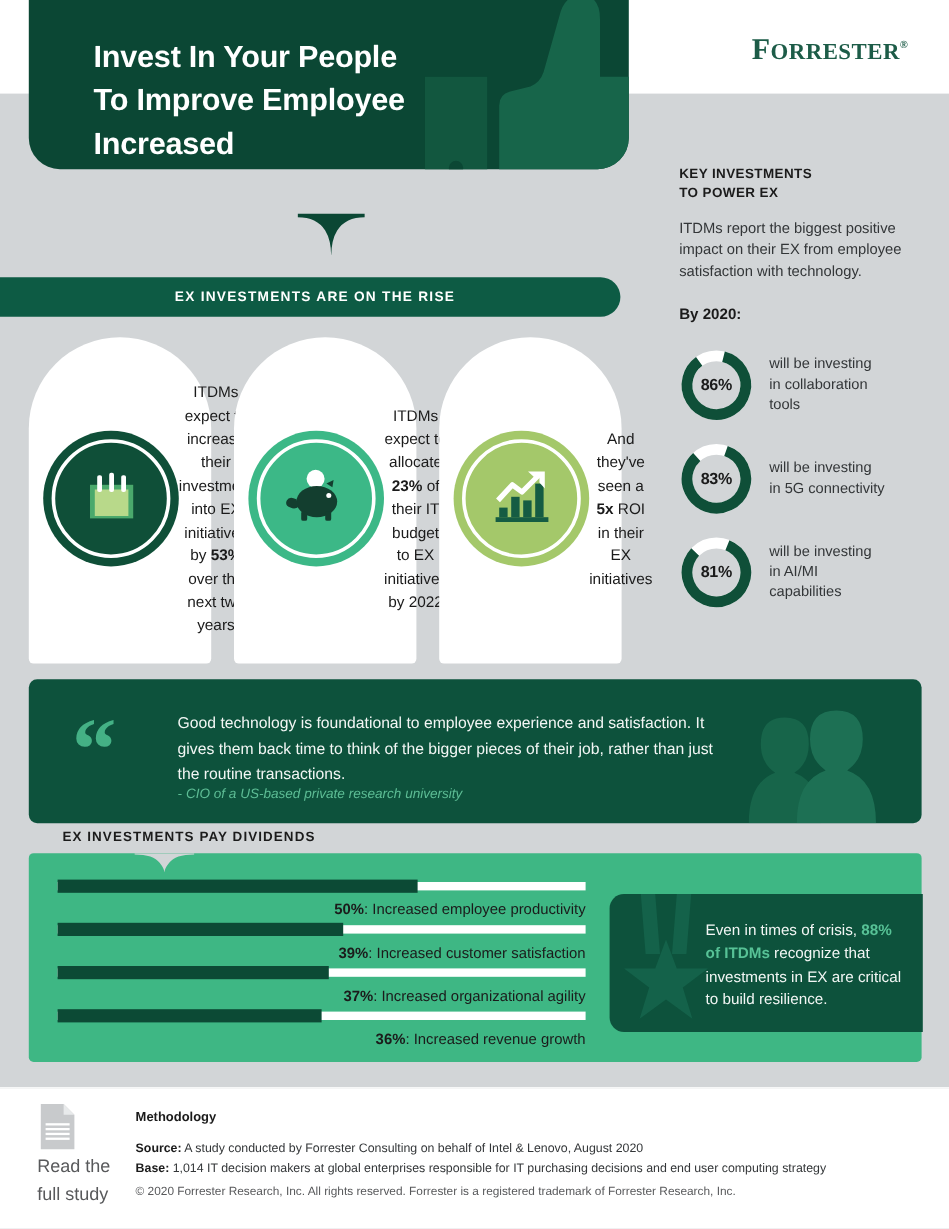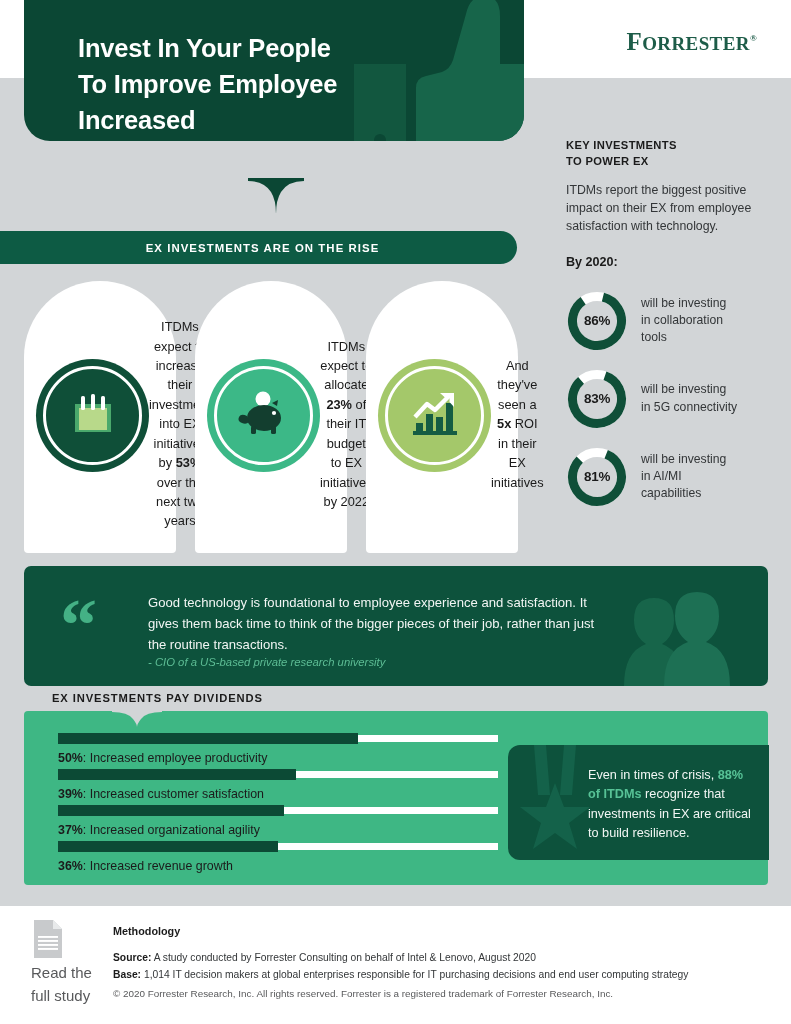--- a/index.html
+++ b/index.html
@@ -252,22 +252,23 @@
     overflow: hidden;
   }
   .div-notch {
     position: absolute;
     left: 112px; top: 711px;
     width: 50px; height: 16px;
     z-index: 4;
   }
   .bars {
     position: absolute;
-    left: 58px; top: 735px;
+    left: 48px; top: 735px;
     width: 440px;
+    text-align: right;
   }
   .bar-item { margin-bottom: 5px; }
   .bar-track {
     position: relative;
     width: 440px; height: 7px;
     background: #ffffff;
   }
   .bar-fill {
     position: absolute;
     left: 0; top: -2px;

